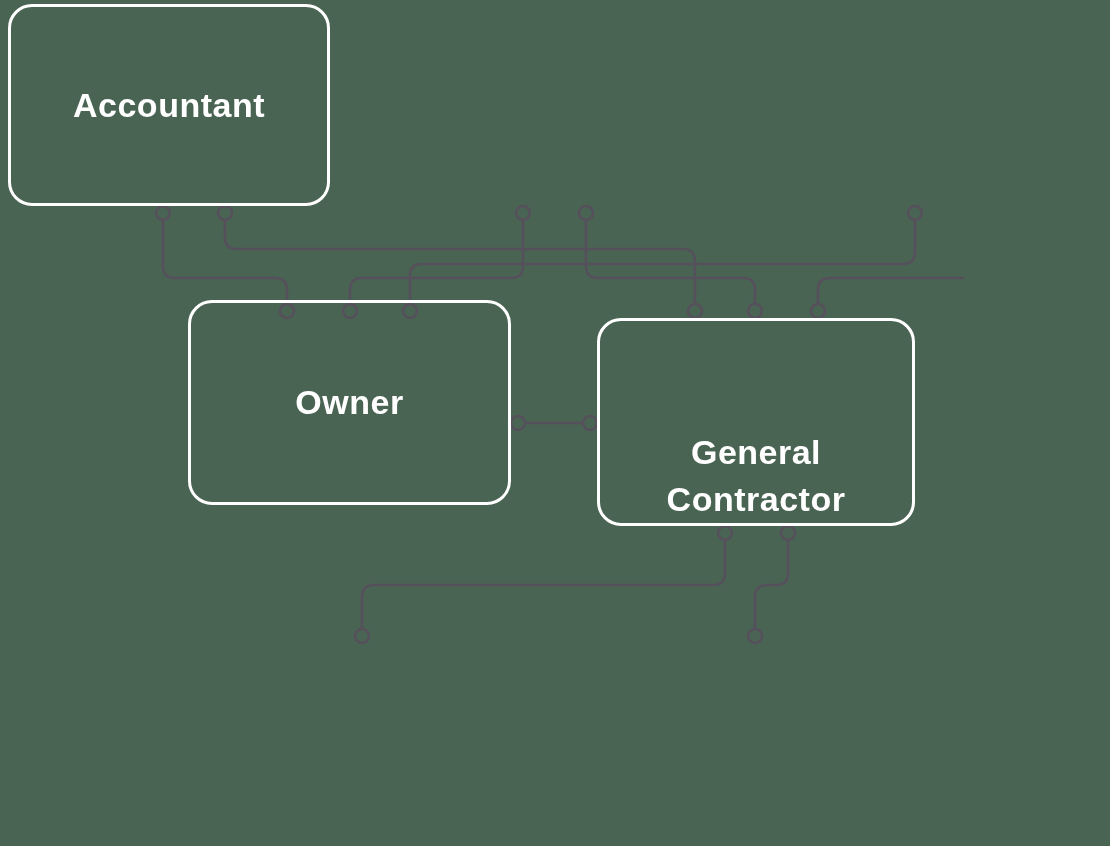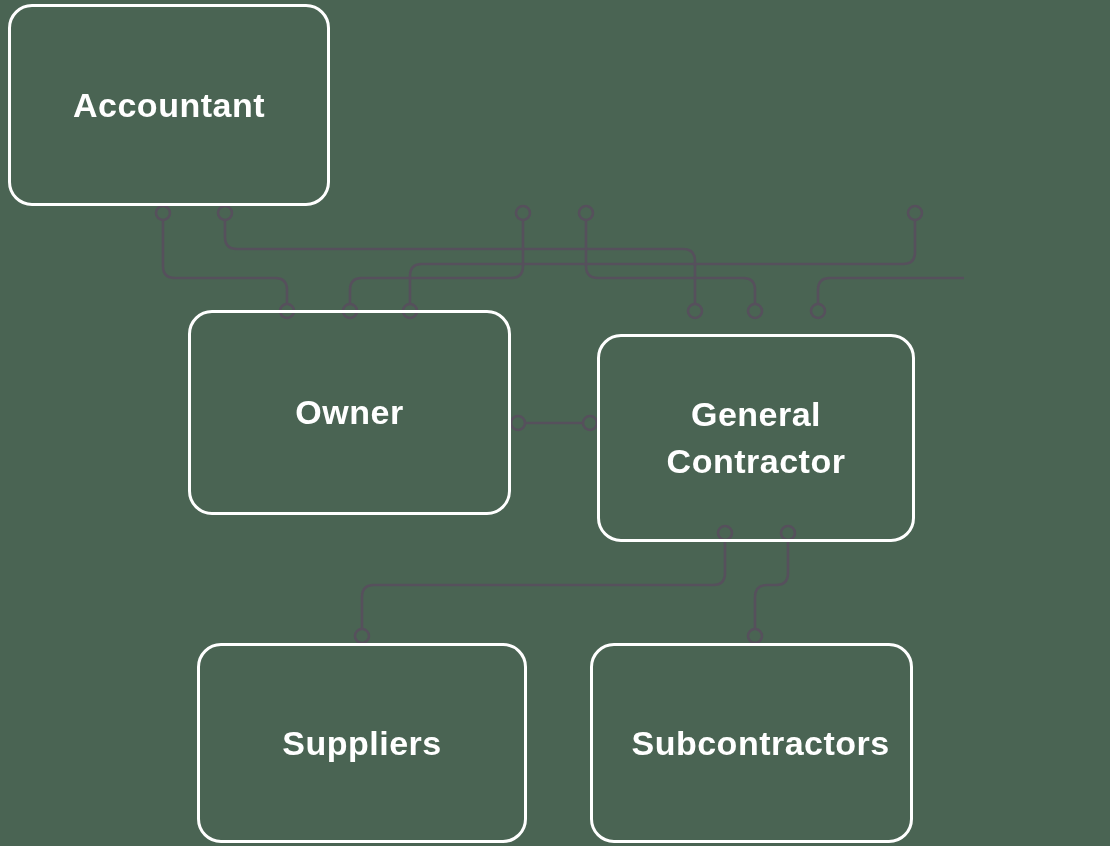--- a/index.html
+++ b/index.html
@@ -50,22 +50,22 @@
     font-weight: 600;
     line-height: 1.38;
     text-align: center;
     max-width: 240px;
     letter-spacing: 0.5px;
   }
   
   .node-accountant        { left: 8px;   top: 4px;   width: 322px; height: 202px; }
   .node-it                { left: 391px; top: 3px;   width: 324px; height: 203px; }
   .node-project-manager   { left: 782px; top: 4px;   width: 325px; height: 201px; }
-  .node-owner             { left: 188px; top: 310px; width: 323px; height: 205px; }
-  .node-general-contractor{ left: 597px; top: 334px; width: 318px; height: 208px; }
+  .node-owner             { left: 188px; top: 300px; width: 323px; height: 205px; }
+  .node-general-contractor{ left: 597px; top: 318px; width: 318px; height: 208px; align-items: flex-end; }
   .node-suppliers         { left: 197px; top: 643px; width: 330px; height: 200px; }
   .node-subcontractors    { left: 590px; top: 643px; width: 323px; height: 200px; }
 </style>
 </head>
 <body>
 
 <div class="canvas">
 
   <svg class="connector-layer" viewBox="0 0 1110 846" xmlns="http://www.w3.org/2000/svg">
 
@@ -106,21 +106,15 @@
 
 
   <div class="node node-owner">
     <span class="label">Owner</span>
   </div>
 
   <div class="node node-general-contractor">
     <span class="label">General Contractor</span>
   </div>
 
-  <div class="node node-suppliers">
-    <span class="label">Suppliers</span>
-  </div>
 
-  <div class="node node-subcontractors">
-    <span class="label">Subcontractors</span>
-  </div>
 
 </div>
 
 </body></html>

